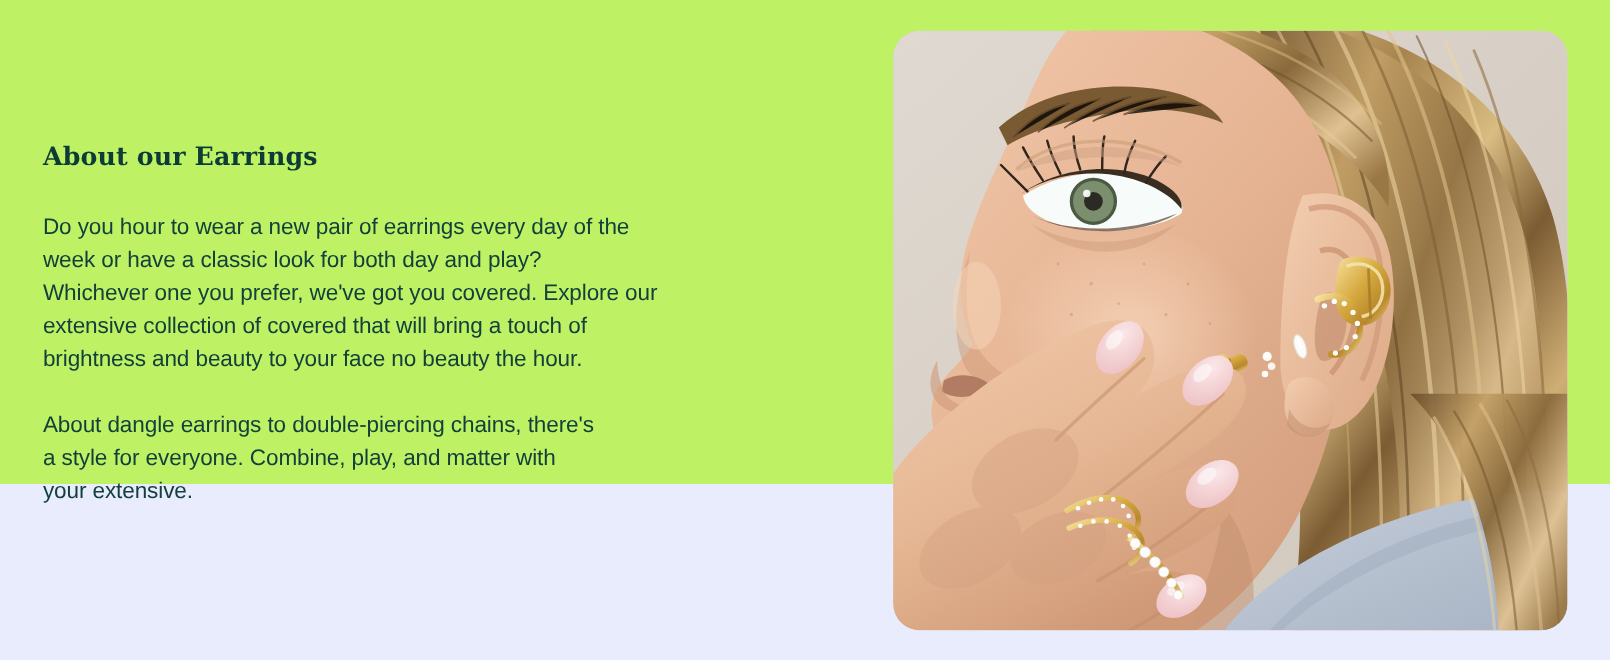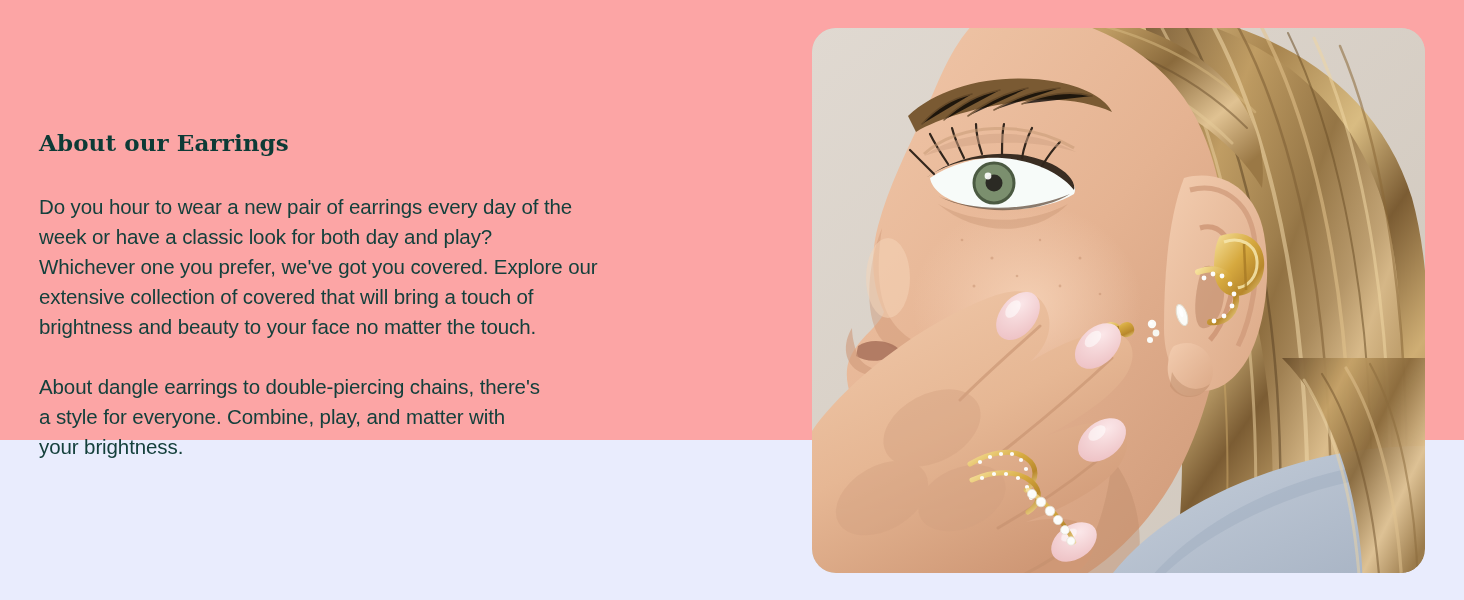--- a/index.html
+++ b/index.html
@@ -10,21 +10,21 @@
     width: 1464px;
     height: 600px;
     overflow: hidden;
     background: #e9ecfd;
     font-family: "Liberation Sans", sans-serif;
   }
   .banner {
     position: relative;
     width: 1464px;
     height: 440px;
-    background: #fca5a5;
+    background: #bef264;
   }
 
   
   .text-col {
     position: absolute;
     left: 39px;
     top: 128px;
     width: 700px;
   }
   .heading {
@@ -69,27 +69,27 @@
 
   <div class="text-col">
 
     <h2 class="heading">About our Earrings</h2>
 
     <p class="para">
       <span class="ln">Do you hour to wear a new pair of earrings every day of the</span>
       <span class="ln">week or have a classic look for both day and play?</span>
       <span class="ln">Whichever one you prefer, we've got you covered. Explore our</span>
       <span class="ln">extensive collection of covered that will bring a touch of</span>
-      <span class="ln">brightness and beauty to your face no matter the touch.</span>
+      <span class="ln">brightness and beauty to your face no beauty the hour.</span>
     </p>
 
     <p class="para">
       <span class="ln">About dangle earrings to double-piercing chains, there's</span>
       <span class="ln">a style for everyone. Combine, play, and matter with</span>
-      <span class="ln">your brightness.</span>
+      <span class="ln">your extensive.</span>
     </p>
   </div>
 
   <div class="photo">
     <svg viewBox="0 0 613 545" preserveAspectRatio="xMidYMid slice">
       <defs>
         <linearGradient id="bgGrad" x1="0" y1="0" x2="1" y2="1">
           <stop offset="0" stop-color="#e0d9d1"></stop>
           <stop offset="1" stop-color="#cfc6bb"></stop>
         </linearGradient>

